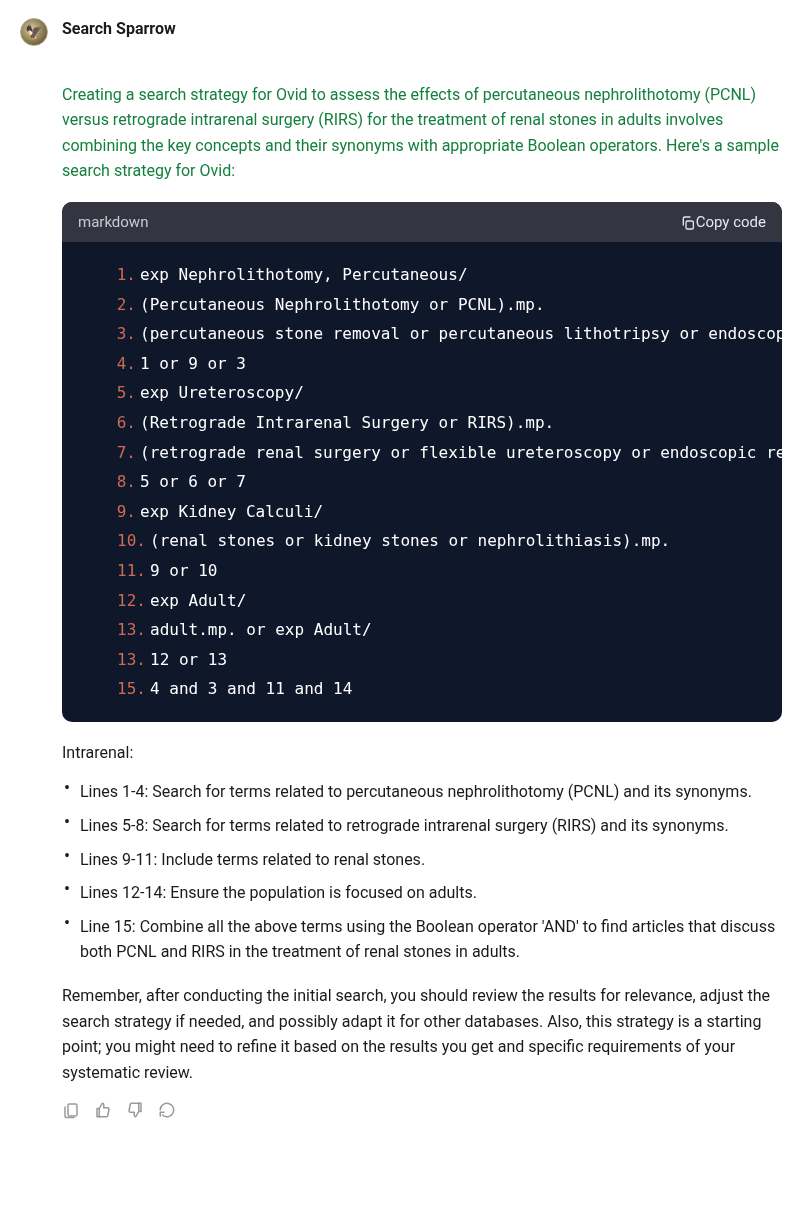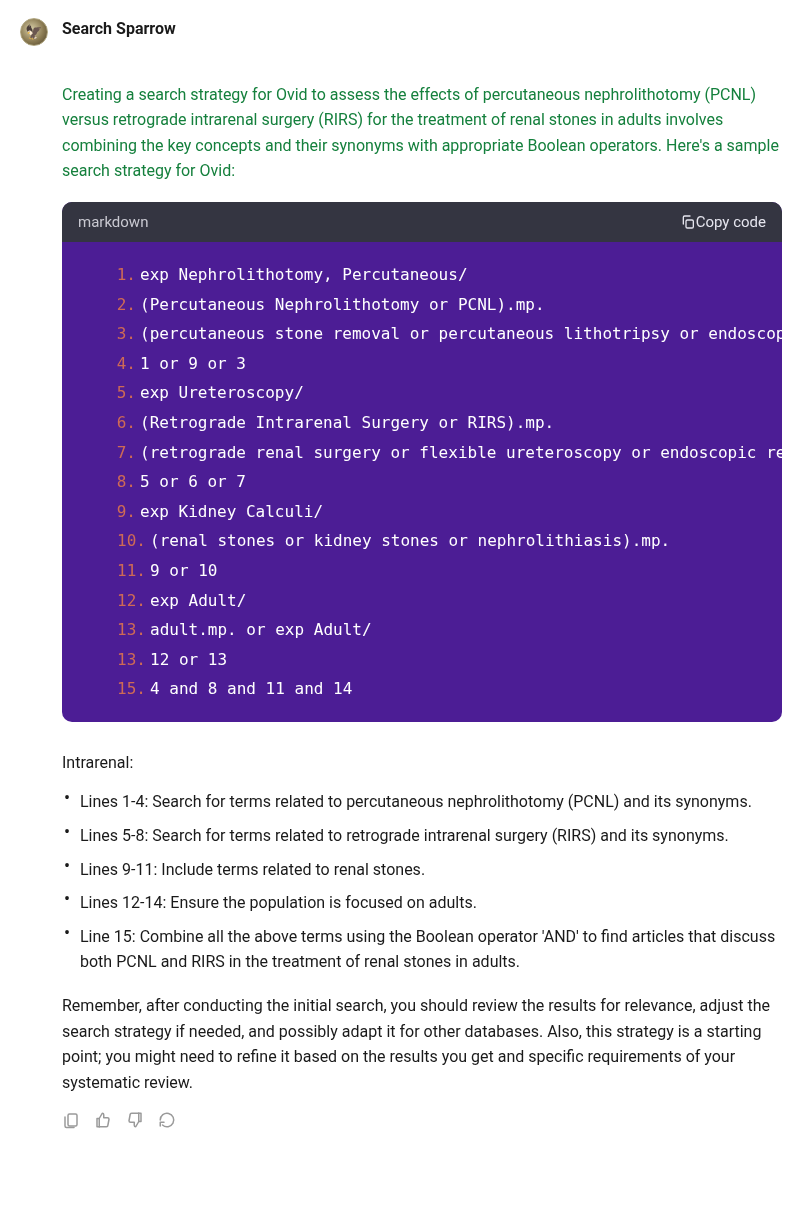--- a/index.html
+++ b/index.html
@@ -21,37 +21,37 @@
       margin-top: 2px;
       display:flex;align-items:center;justify-content:center;
       font-size:14px;
       overflow:hidden;
     }
     .avatar span { filter: grayscale(30%) sepia(10%); }
     .content { flex: 1; min-width: 0; }
     .author { font-weight: 700; margin-bottom: 4px; }
     .intro { color: #15803d; margin-bottom: 18px; margin-top: 40px; }
     .code-block {
-      background: #4c1d95;
+      background: #0f172a;
       border-radius: 10px;
       overflow: hidden;
-      margin-bottom: 28px;
+      margin-bottom: 18px;
     }
     .code-header {
       background: #343541;
       color: #d9d9e3;
       display: flex;
       align-items: center;
       justify-content: space-between;
       padding: 8px 16px;
       font-size: 15px;
     }
     .code-lang { color: #c9c9d1; }
     .copy-btn {
-      display: flex; align-items: center; 
+      display: flex; align-items: flex-end; 
       cursor: pointer; color: #e5e5ee;
       background: none; border: none; font-size: 15px;
       font-family: inherit;
     }
     .copy-icon { width: 16px; height: 16px; }
     .code-body-wrap {
       overflow-x: auto;
       padding-left: 32px;
     }
     .code-body {
@@ -132,21 +132,21 @@
           <span class="code-line"><span class="ln d1">5.</span><span class="code-text">exp Ureteroscopy/</span></span>
           <span class="code-line"><span class="ln d1">6.</span><span class="code-text">(Retrograde Intrarenal Surgery or RIRS).mp.</span></span>
           <span class="code-line"><span class="ln d1">7.</span><span class="code-text">(retrograde renal surgery or flexible ureteroscopy or endoscopic renal surgery).mp.</span></span>
           <span class="code-line"><span class="ln d1">8.</span><span class="code-text">5 or 6 or 7</span></span>
           <span class="code-line"><span class="ln d1">9.</span><span class="code-text">exp Kidney Calculi/</span></span>
           <span class="code-line"><span class="ln d2">10.</span><span class="code-text">(renal stones or kidney stones or nephrolithiasis).mp.</span></span>
           <span class="code-line"><span class="ln d2">11.</span><span class="code-text">9 or 10</span></span>
           <span class="code-line"><span class="ln d2">12.</span><span class="code-text">exp Adult/</span></span>
           <span class="code-line"><span class="ln d2">13.</span><span class="code-text">adult.mp. or exp Adult/</span></span>
           <span class="code-line"><span class="ln d2">13.</span><span class="code-text">12 or 13</span></span>
-          <span class="code-line"><span class="ln d2">15.</span><span class="code-text">4 and 8 and 11 and 14</span></span>
+          <span class="code-line"><span class="ln d2">15.</span><span class="code-text">4 and 3 and 11 and 14</span></span>
         </div>
       </div>
     </div>
 
     <div class="section-label">Intrarenal:</div>
 
     <ul class="explain">
       <li>Lines 1-4: Search for terms related to percutaneous nephrolithotomy (PCNL) and its synonyms.</li>
       <li>Lines 5-8: Search for terms related to retrograde intrarenal surgery (RIRS) and its synonyms.</li>
       <li>Lines 9-11: Include terms related to renal stones.</li>

